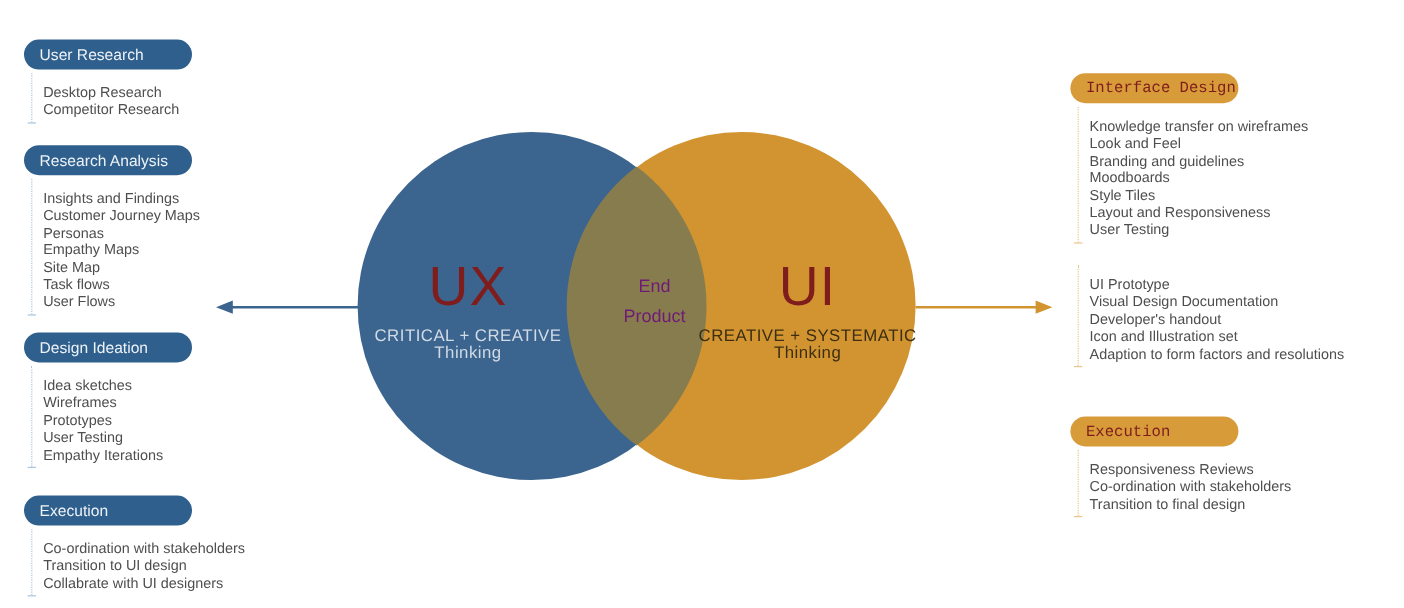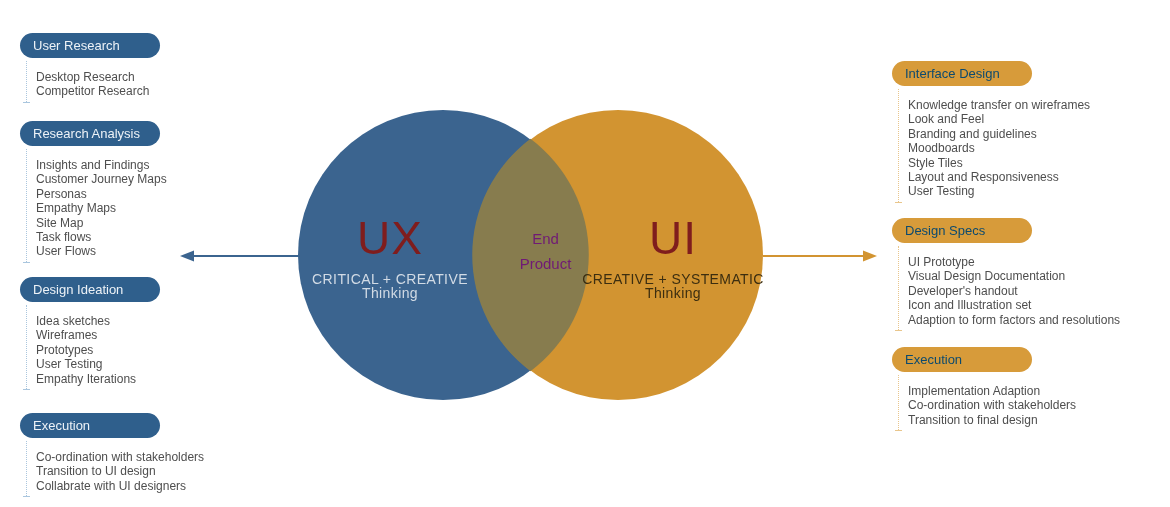--- a/index.html
+++ b/index.html
@@ -10,21 +10,21 @@
   
   .section{position:absolute;width:250px;}
   .section.left-side{left:20px;}
   .section.right-side{left:892px;}
   .pill{
     width:140px;height:25px;line-height:25px;border-radius:13px;
     padding-left:13px;box-sizing:border-box;font-size:13px;
     white-space:nowrap;overflow:hidden;
   }
   .left-side .pill{background:var(--pill-blue);color:#edf2f7;}
-  .right-side .pill{background:var(--pill-orange);color:#0c4a6e;}
+  .right-side .pill{background:var(--pill-orange);color:#7f1d1d;font-family:Liberation Mono, monospace;}
   .items{
     list-style:none;margin:3px 0 0 6px;padding:9px 0 3px 9px;
     position:relative;
   }
   .left-side .items{border-left:1px dotted var(--conn-blue);}
   .right-side .items{border-left:1px dotted var(--conn-orange);}
   .items::after{
     content:"";position:absolute;left:-4px;bottom:-1px;width:7px;height:1px;
   }
   .left-side .items::after{background:var(--conn-blue);}
@@ -138,35 +138,32 @@
         <li>Look and Feel</li>
         <li>Branding and guidelines</li>
         <li>Moodboards</li>
         <li>Style Tiles</li>
         <li>Layout and Responsiveness</li>
         <li>User Testing</li>
       </ul>
   </div>
 
   <div class="section right-side" style="top: 218px;">
-    <div class="pill">
-      <span class="pill-label">Design Specs</span>
-    </div>
     <ul class="items">
         <li>UI Prototype</li>
         <li>Visual Design Documentation</li>
         <li>Developer's handout</li>
         <li>Icon and Illustration set</li>
         <li>Adaption to form factors and resolutions</li>
       </ul>
   </div>
 
   <div class="section right-side" style="top: 347px;">
     <div class="pill">
       <span class="pill-label">Execution</span>
     </div>
     <ul class="items">
-        <li>Implementation Adaption</li>
+        <li>Responsiveness Reviews</li>
         <li>Co-ordination with stakeholders</li>
         <li>Transition to final design</li>
       </ul>
   </div>
 </div>
 
 </body></html>

